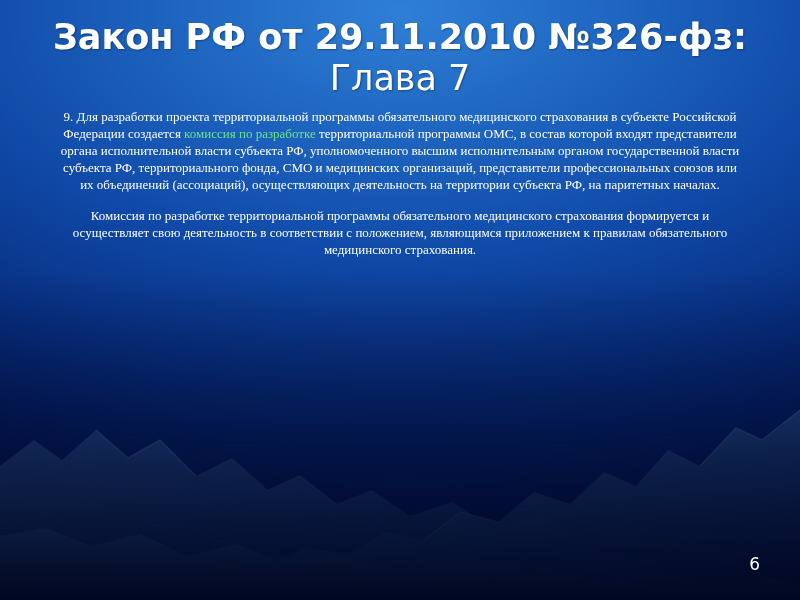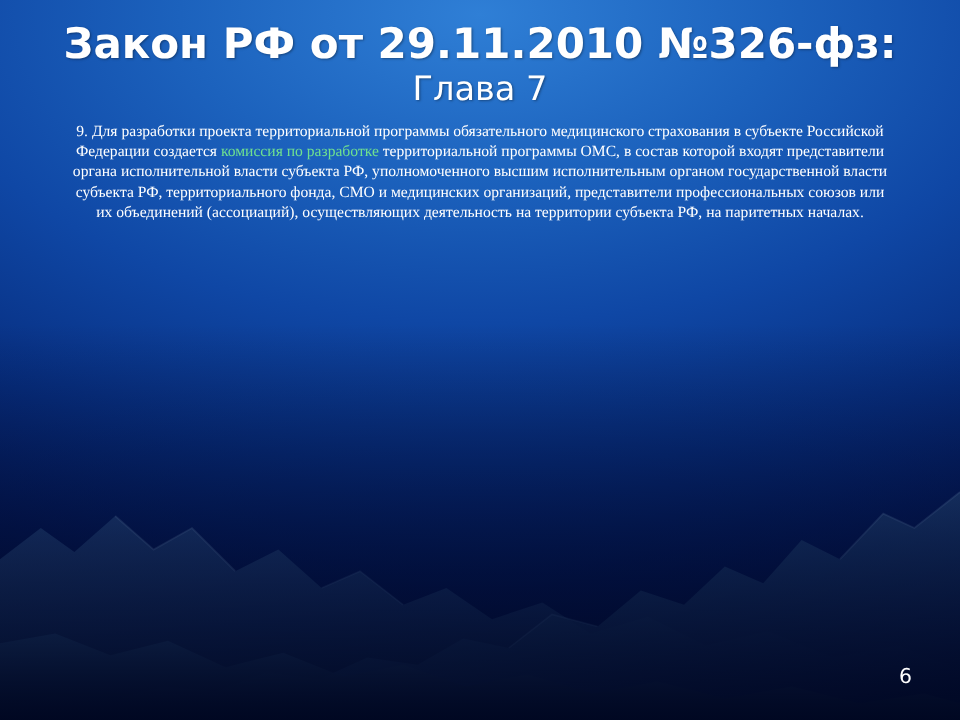--- a/index.html
+++ b/index.html
@@ -51,21 +51,21 @@
     letter-spacing: 0px;
     margin: 0;
     padding: 18px 20px 0 20px;
     line-height: 1.12;
     text-shadow: 1px 1px 2px rgba(0,0,0,0.35);
   }
   .subtitle {
     text-align: center;
     color: #ffffff;
     font-family: "DejaVu Sans", sans-serif;
-    font-size: 28px;
+    font-size: 35px;
     font-weight: normal;
     margin: 2px 0 0 0;
     line-height: 1.1;
     text-shadow: 1px 1px 2px rgba(0,0,0,0.35);
   }
   .body-block {
     margin: 10px 58px 0 58px;
     color: #ffffff;
     font-size: 13px;
     line-height: 1.31;
@@ -127,19 +127,20 @@
   </svg>
 
   <div class="content">
 
     <h1 class="title">Закон РФ от 29.11.2010 №326-фз:</h1>
     <h2 class="subtitle">Глава 7</h2>
 
     <div class="body-block">
       <p class="para"><span>9. Для разработки проекта территориальной программы обязательного медицинского страхования в субъекте Российской Федерации создается </span><span class="highlight">комиссия по разработке</span><span> территориальной программы ОМС, в состав которой входят представители органа исполнительной власти субъекта РФ, уполномоченного высшим исполнительным органом государственной власти субъекта РФ, территориального фонда, СМО и медицинских организаций, представители профессиональных союзов или их объединений (ассоциаций), осуществляющих деятельность на территории субъекта РФ, на паритетных началах.</span></p>
 
+      <p class="para">Комиссия по разработке территориальной программы обязательного медицинского страхования формируется и осуществляет свою деятельность в соответствии с положением, являющимся приложением к правилам обязательного медицинского страхования.</p>
     </div>
 
   </div>
 
   <div class="page-number">6</div>
 
 </div>
 
 </body></html>

